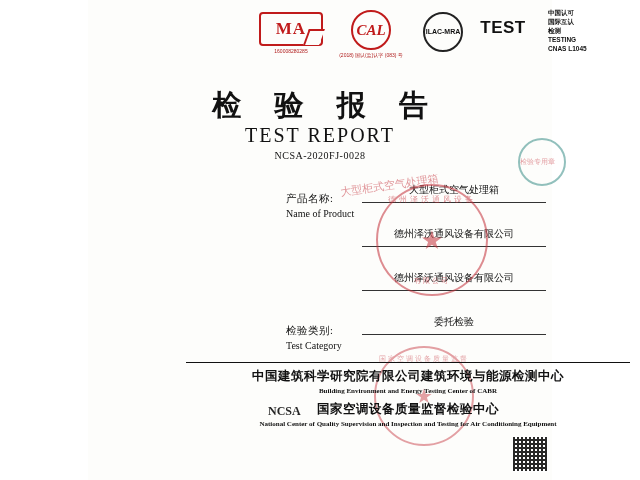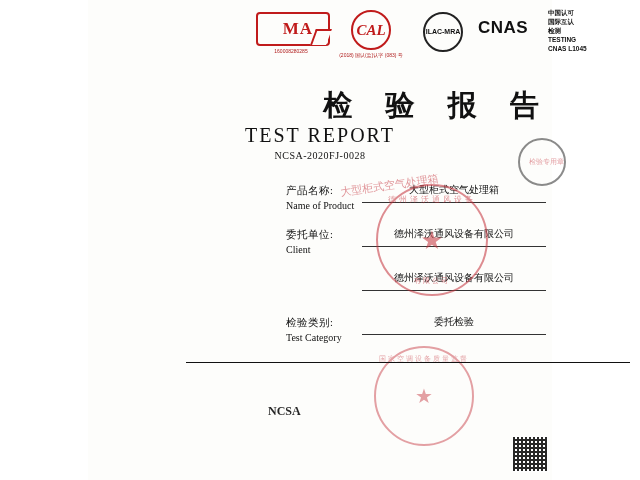--- a/index.html
+++ b/index.html
@@ -54,21 +54,20 @@
     margin: 0 auto;
     border: 2px solid #c01b1b;
     border-radius: 4px;
     color: #c01b1b;
     font-size: 17px;
     line-height: 30px;
     font-weight: bold;
     letter-spacing: 1px;
     font-family: "Liberation Serif", serif;
     position: relative;
-    padding-left: 10px;
   }
   .ma-box::after {
     content: "";
     position: absolute;
     right: -1px; bottom: -1px;
     width: 14px; height: 14px;
     background: #fdfdfb;
     border-left: 2px solid #c01b1b;
     border-top: 2px solid #c01b1b;
     transform: skewX(-20deg);
@@ -124,21 +123,21 @@
     line-height: 9px;
     text-align: left;
     font-weight: bold;
   }
 
   
   .title-cn {
     position: absolute;
     left: 0; right: 0;
     top: 86px;
-    text-align: right;
+    text-align: center;
     font-family: "Liberation Serif", serif;
     font-size: 29px;
     font-weight: bold;
     letter-spacing: 13px;
     color: #111;
     text-indent: 13px;
   }
   .title-en {
     position: absolute;
     left: 0; right: 0;
@@ -167,21 +166,21 @@
     top: 180px;
     width: 260px;
   }
   .field-row {
     position: relative;
     height: 44px;
   }
   .field-label {
     position: absolute;
     left: 0;
-    top: 4px;
+    top: 12px;
     width: 72px;
   }
   .label-cn {
     font-family: "Liberation Serif", serif;
     font-size: 10.5px;
     color: #111;
     letter-spacing: 0.5px;
     white-space: nowrap;
   }
   .label-en {
@@ -303,27 +302,27 @@
     transform: translate(-50%, -50%);
     font-size: 20px;
     line-height: 1;
   }
   .seal-edge {
     position: absolute;
     right: -14px;
     top: 138px;
     width: 44px;
     height: 44px;
-    border: 2px solid #000000;
+    border: 2px solid #0f766e;
     border-radius: 50%;
     opacity: 0.45;
     color: #c4303a;
     font-size: 7px;
     font-family: "Liberation Serif", serif;
-    text-align: right;
+    text-align: left;
     line-height: 44px;
     overflow: hidden;
   }
 
   
   .wm-product {
     position: absolute;
     left: 252px;
     top: 178px;
     font-family: "Liberation Serif", serif;
@@ -378,21 +377,21 @@
       <div class="logo logo-cal">
         <div class="cal-circle">CAL</div>
         <div class="logo-cap">(2018) 国认(监)认字 (083) 号</div>
       </div>
 
       <div class="logo logo-ilac">
         <div class="ilac-circle">ILAC-MRA</div>
       </div>
 
       <div class="logo logo-cnas">
-        <div class="cnas-text">CNAS</div>
+        <div class="cnas-text">TEST</div>
       </div>
 
       <div class="cnas-info">
         <div>中国认可</div>
         <div>国际互认</div>
         <div>检测</div>
         <div>TESTING</div>
         <div>CNAS L1045</div>
       </div>
     </div>
@@ -407,24 +406,20 @@
 
       <div class="field-row">
         <div class="field-label">
           <div class="label-cn">产品名称:</div>
           <div class="label-en">Name of Product</div>
         </div>
         <div class="field-value">大型柜式空气处理箱</div>
       </div>
 
       <div class="field-row">
-        <div class="field-label">
-          <div class="label-cn">委托单位:</div>
-          <div class="label-en">Client</div>
-        </div>
         <div class="field-value">德州泽沃通风设备有限公司</div>
       </div>
 
       <div class="field-row">
         <div class="field-value">德州泽沃通风设备有限公司</div>
       </div>
 
       <div class="field-row">
         <div class="field-label">
           <div class="label-cn">检验类别:</div>
@@ -442,19 +437,25 @@
     </div>
 
     <div class="seal-edge">检验专用章</div>
 
     <div class="seal seal-footer">
       <div class="ring-text">国家空调设备质量监督</div>
       <div class="star">★</div>
     </div>
 
     <div class="footer-rule"></div>
+    <div class="footer">
+      <div class="footer-cn">中国建筑科学研究院有限公司建筑环境与能源检测中心</div>
+      <div class="footer-en">Building Environment and Energy Testing Center of CABR</div>
+      <div class="footer-cn">国家空调设备质量监督检验中心</div>
+      <div class="footer-en">National Center of Quality Supervision and Inspection and Testing for Air Conditioning Equipment</div>
+    </div>
 
     <div class="ncsa-mark">NCSA</div>
 
     <div class="qr"></div>
 
   </div>
 </div>
 
 </body></html>

